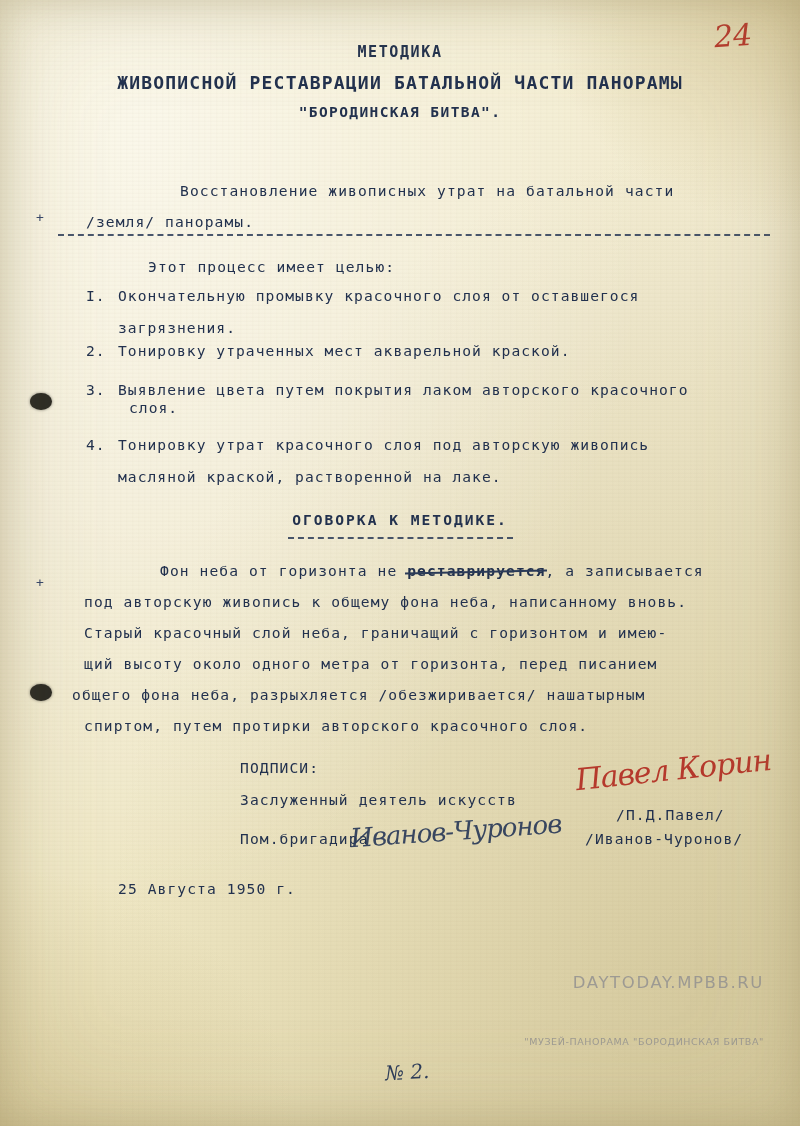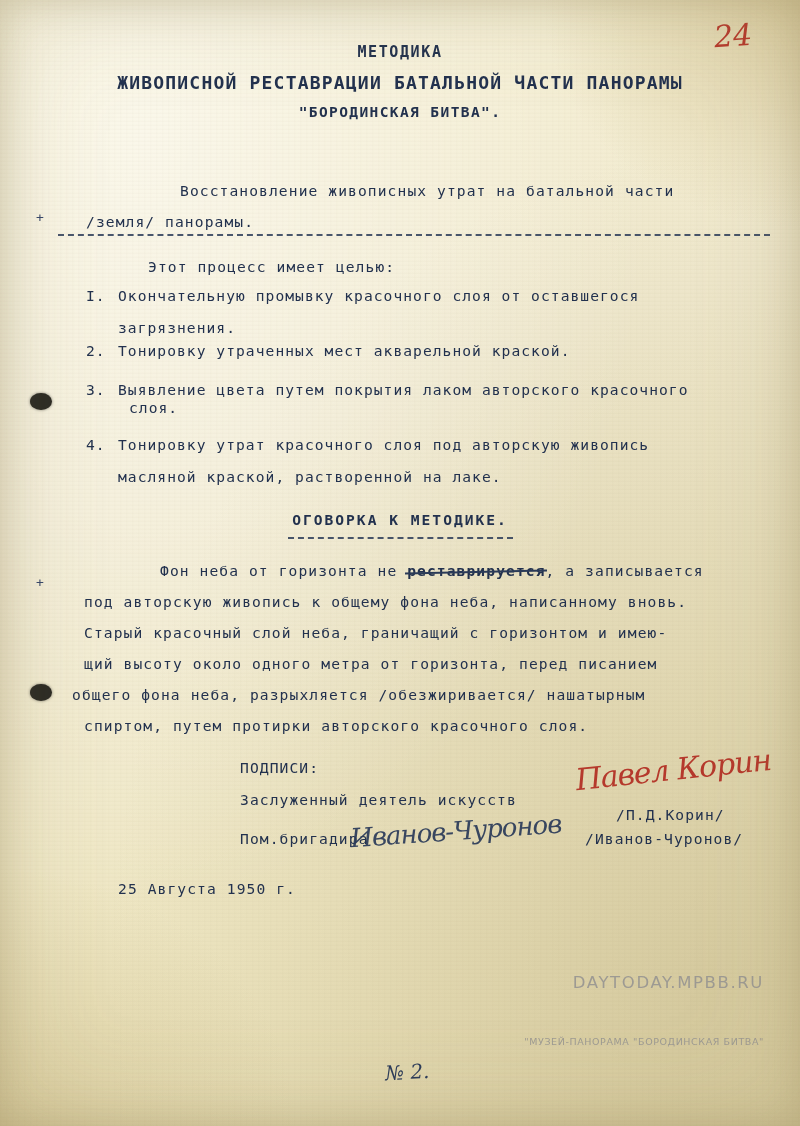--- a/index.html
+++ b/index.html
@@ -238,21 +238,21 @@
     <div class="txt para" style="left:84px; top:587px;">под авторскую живопись к общему фона неба, написанному вновь.</div>
     <div class="txt para" style="left:84px; top:618px;">Старый красочный слой неба, граничащий с горизонтом и имею-</div>
     <div class="txt para" style="left:84px; top:649px;">щий высоту около одного метра от горизонта, перед писанием</div>
     <div class="txt para" style="left:72px; top:680px;">общего фона неба, разрыхляется /обезжиривается/ нашатырным</div>
     <div class="txt para" style="left:84px; top:711px;">спиртом, путем протирки авторского красочного слоя.</div>
 
     <div class="txt para" style="left:240px; top:753px;">ПОДПИСИ:</div>
 
     <div class="txt para" style="left:240px; top:785px;">Заслуженный деятель искусств</div>
     <div class="sig-korin">Павел Корин</div>
-    <div class="txt para" style="left:616px; top:800px;">/П.Д.Корин/</div>
+    <div class="txt para" style="left:616px; top:800px;">/П.Д.Павел/</div>
 
     <div class="txt para" style="left:240px; top:824px;">Пом.бригадира</div>
     <div class="sig-churonov">Иванов-Чуронов</div>
     <div class="txt para" style="left:585px; top:824px;">/Иванов-Чуронов/</div>
 
     <div class="txt para" style="left:118px; top:874px;">25 Августа 1950 г.</div>
 
     <div class="pagenum">№ 2.</div>
 
     <div class="wm wm-url">DAYTODAY.MPBB.RU</div>

